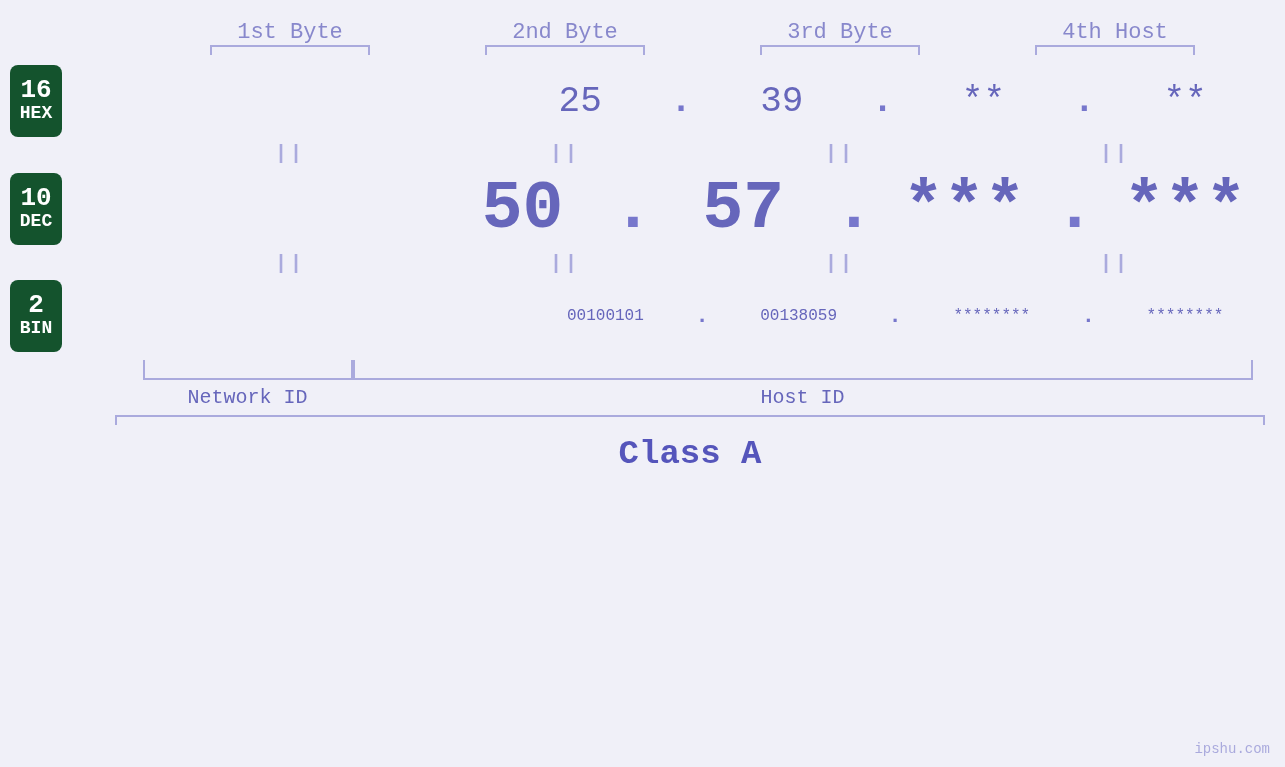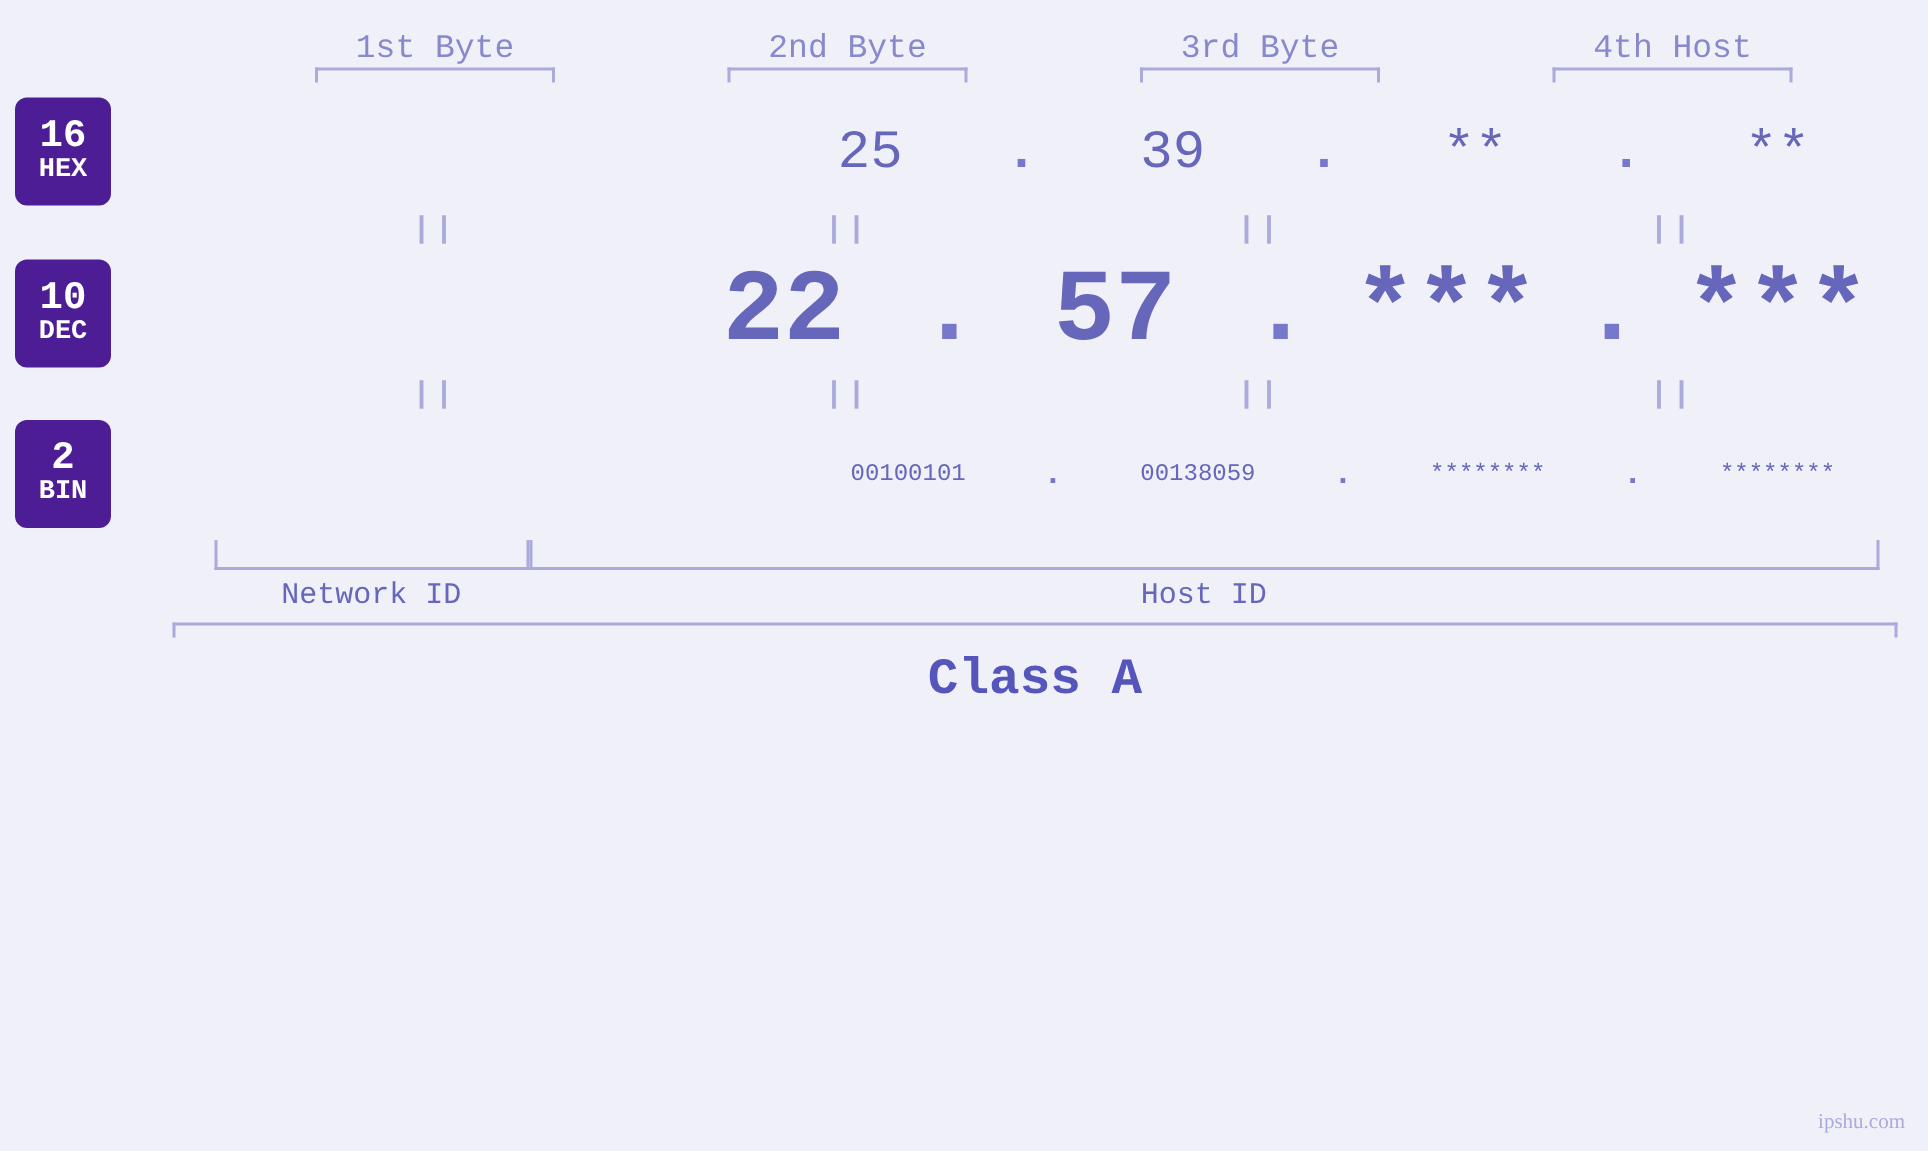--- a/index.html
+++ b/index.html
@@ -66,23 +66,23 @@
 
     .data-row {
       display: flex;
       align-items: center;
       width: 100%;
       position: relative;
     }
 
     
     .badge {
-      width: 64px;
+      width: 52px;
       height: 72px;
-      background-color: #4c1d95;
+      background-color: #14532d;
       border-radius: 8px;
       display: flex;
       flex-direction: column;
       align-items: center;
       justify-content: center;
       color: white;
       flex-shrink: 0;
       margin-left: 10px;
     }
     .badge-num {
@@ -150,21 +150,21 @@
       font-weight: bold;
       letter-spacing: 3px;
     }
 
     .watermark {
       position: absolute;
       bottom: 10px;
       right: 15px;
       color: #aaaadd;
       font-size: 14px;
-      font-family: Liberation Serif, serif;
+      font-family: Liberation Mono, monospace;
     }
 
     
     .sep { height: 8px; }
   </style>
 </head>
 <body>
 
 <div class="container">
 
@@ -220,21 +220,21 @@
     <div class="equals-cell">||</div>
   </div>
 
   <div class="data-row dec-row">
     <div class="badge">
       <span class="badge-num">10</span>
       <span class="badge-label">DEC</span>
     </div>
     <div class="values-row">
       <div class="byte-cell">
-        <span class="byte-value">22</span>
+        <span class="byte-value">50</span>
       </div>
       <span class="dot">.</span>
       <div class="byte-cell">
         <span class="byte-value">57</span>
       </div>
       <span class="dot">.</span>
       <div class="byte-cell">
         <span class="byte-value">***</span>
       </div>
       <span class="dot">.</span>

